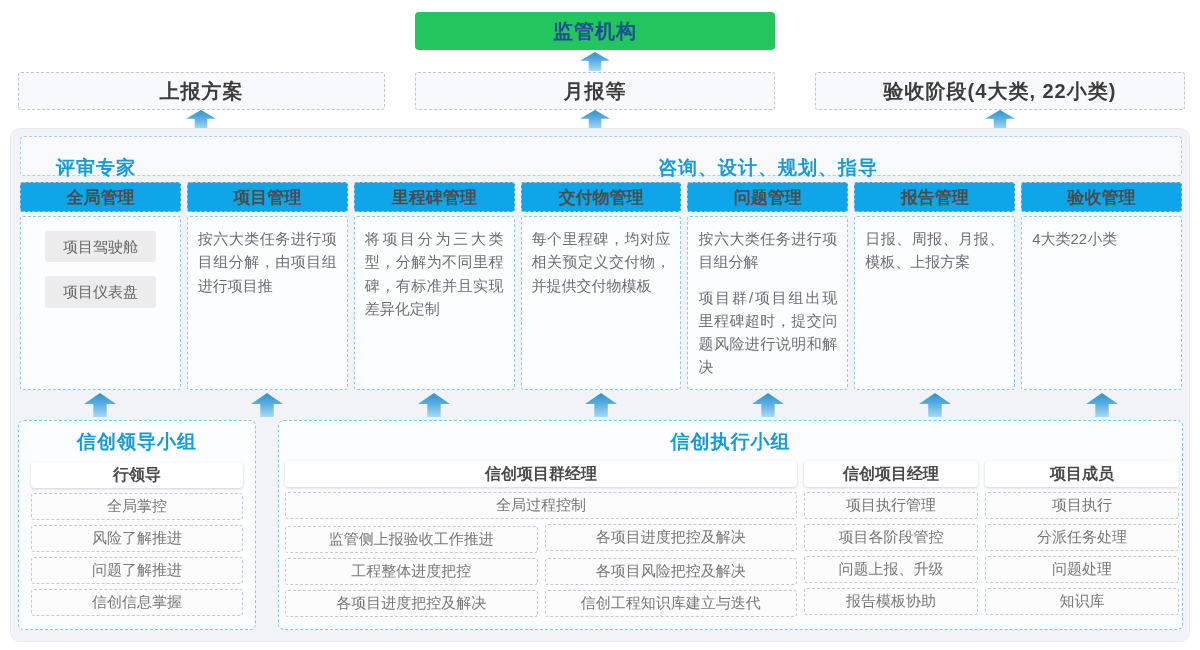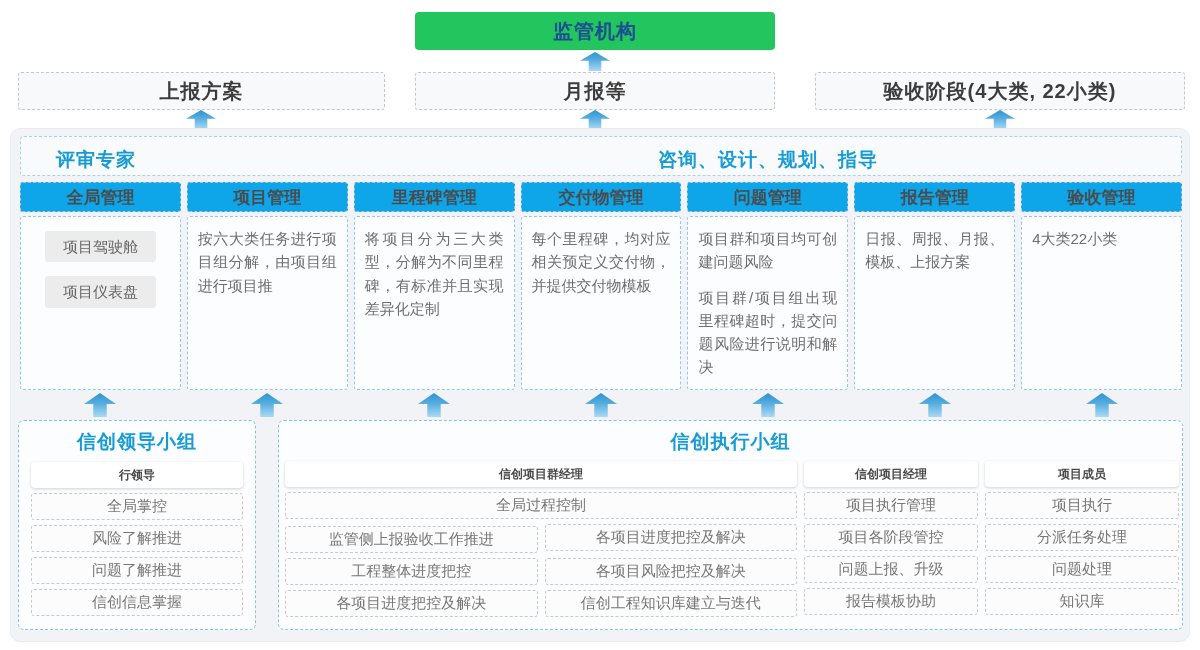--- a/index.html
+++ b/index.html
@@ -23,21 +23,21 @@
   .arrow.small{height:19px;}
   .arrow.big{height:24px;width:32px;}
 
   
   .container{left:10px;top:128px;width:1180px;height:514px;background:#f1f3f6;
              border:1px solid #e8ebef;border-radius:10px;box-sizing:border-box;}
 
   
   .strip{left:20px;top:136px;width:1162px;height:40px;border:1px dashed #a9cfe9;
          border-radius:4px;background:#f8fafc;box-sizing:border-box;}
-  .strip .blue-title{position:absolute;top:4px;height:38px;display:flex;align-items:center;
+  .strip .blue-title{position:absolute;top:12px;height:38px;display:flex;align-items:center;
          color:#169bd5;font-size:19px;font-weight:bold;letter-spacing:1px;}
 
   
   .cols{left:20px;top:182px;width:1162px;display:grid;
         grid-template-columns:repeat(7,1fr);gap:6px;}
   .colhead{height:30px;background:#0ea5e9;border:1px dashed #9cc8e6;border-radius:3px;
            display:flex;align-items:center;justify-content:center;color:#4b4b4b;
            font-size:17px;font-weight:bold;box-sizing:border-box;}
   .colbody{margin-top:4px;height:174px;background:#fcfdff;border:1px dashed #93c7e8;
            border-radius:3px;box-sizing:border-box;padding:10px 10px;
@@ -46,21 +46,21 @@
   .chip{background:#ececec;color:#666;border-radius:3px;text-align:center;
         font-size:15px;padding:4px 0;width:80%;margin:4px auto 14px auto;}
 
   
   .groupbox{top:420px;height:210px;background:#fbfdff;border:1px dashed #85c2e6;
             border-radius:6px;box-sizing:border-box;}
   .group-title{margin-top:9px;text-align:center;color:#169bd5;font-size:19px;
                font-weight:bold;letter-spacing:1px;height:24px;line-height:24px;}
   .bar{height:26px;background:#ffffff;border-radius:4px;box-shadow:0 1px 3px rgba(0,0,0,.18);
        display:flex;align-items:center;justify-content:center;color:#4a4a4a;
-       font-size:12px;font-weight:bold;}
+       font-size:16px;font-weight:bold;}
   .item{height:27px;border:1px dashed #c9c9c9;border-radius:3px;background:#fcfcfc;
         display:flex;align-items:center;justify-content:center;color:#777;
         font-size:15px;box-sizing:border-box;white-space:nowrap;overflow:hidden;}
 
   .leader-inner{padding:0 12px;display:flex;flex-direction:column;}
   .leader-inner .bar{margin-top:8px;}
   .leader-inner .item{margin-top:5px;}
 
   .exec-groups{position:absolute;left:6px;right:6px;top:40px;display:grid;
                grid-template-columns:512px 174px 194px;gap:0 7px;}
@@ -117,21 +117,21 @@
   <div>
     <div class="colhead">交付物管理</div>
     <div class="colbody">
       <p>每个里程碑，均对应相关预定义交付物，并提供交付物模板</p>
     </div>
   </div>
 
   <div>
     <div class="colhead">问题管理</div>
     <div class="colbody">
-      <p>项目群和项目均可创建问题风险</p>
+      <p>按六大类任务进行项目组分解</p>
       <p>项目群/项目组出现里程碑超时，提交问题风险进行说明和解决</p>
     </div>
   </div>
 
   <div>
     <div class="colhead">报告管理</div>
     <div class="colbody">
       <p>日报、周报、月报、模板、上报方案</p>
     </div>
   </div>

